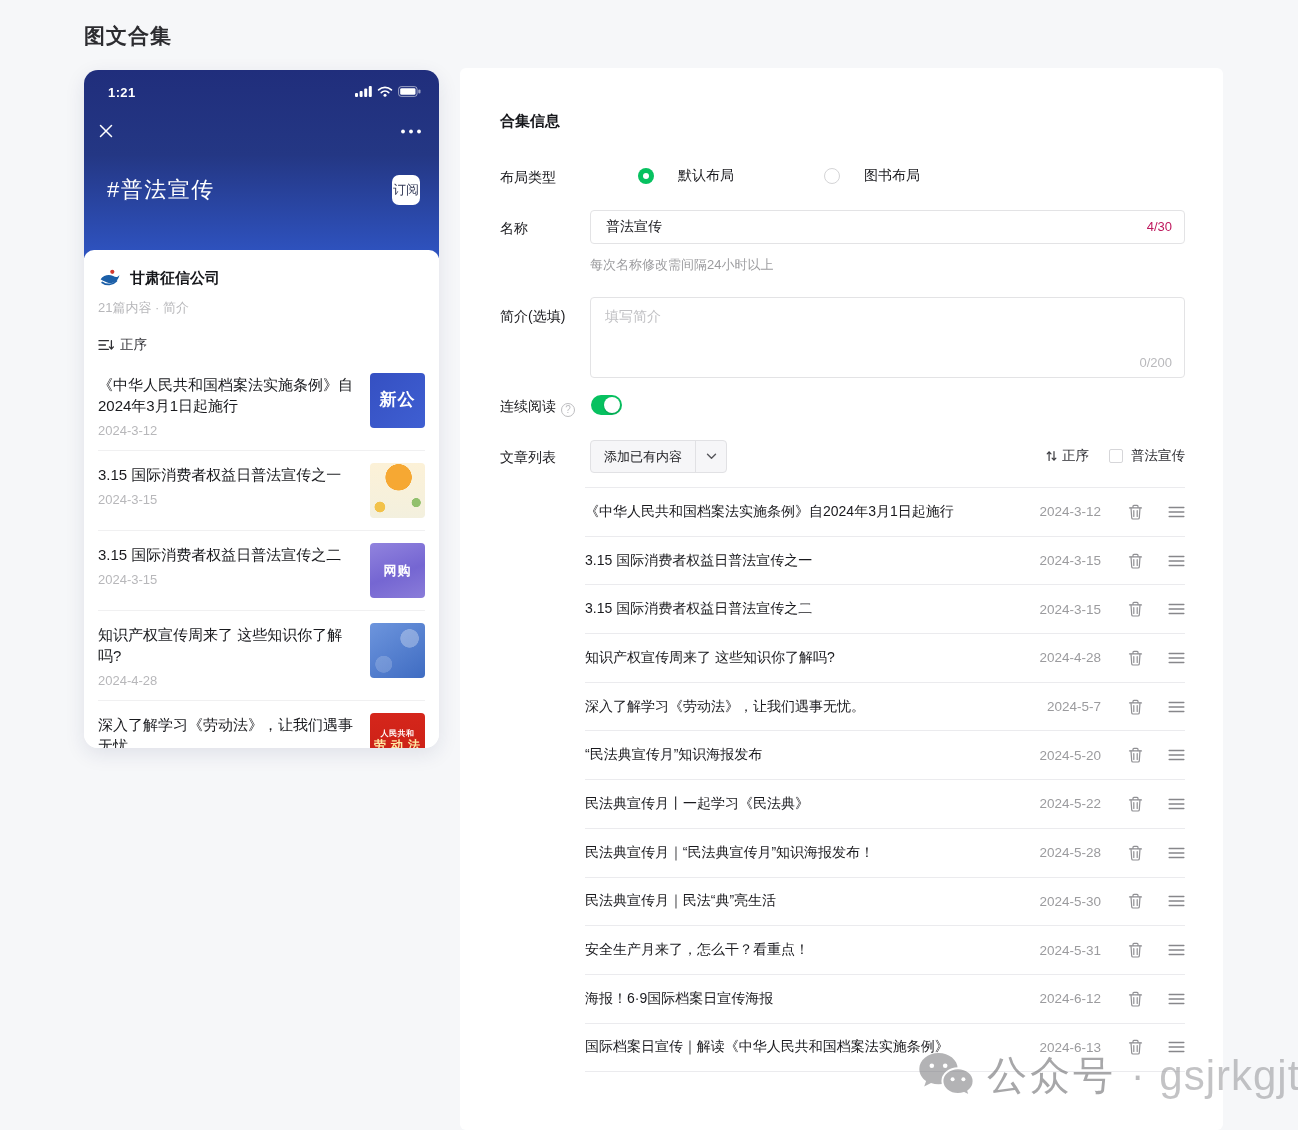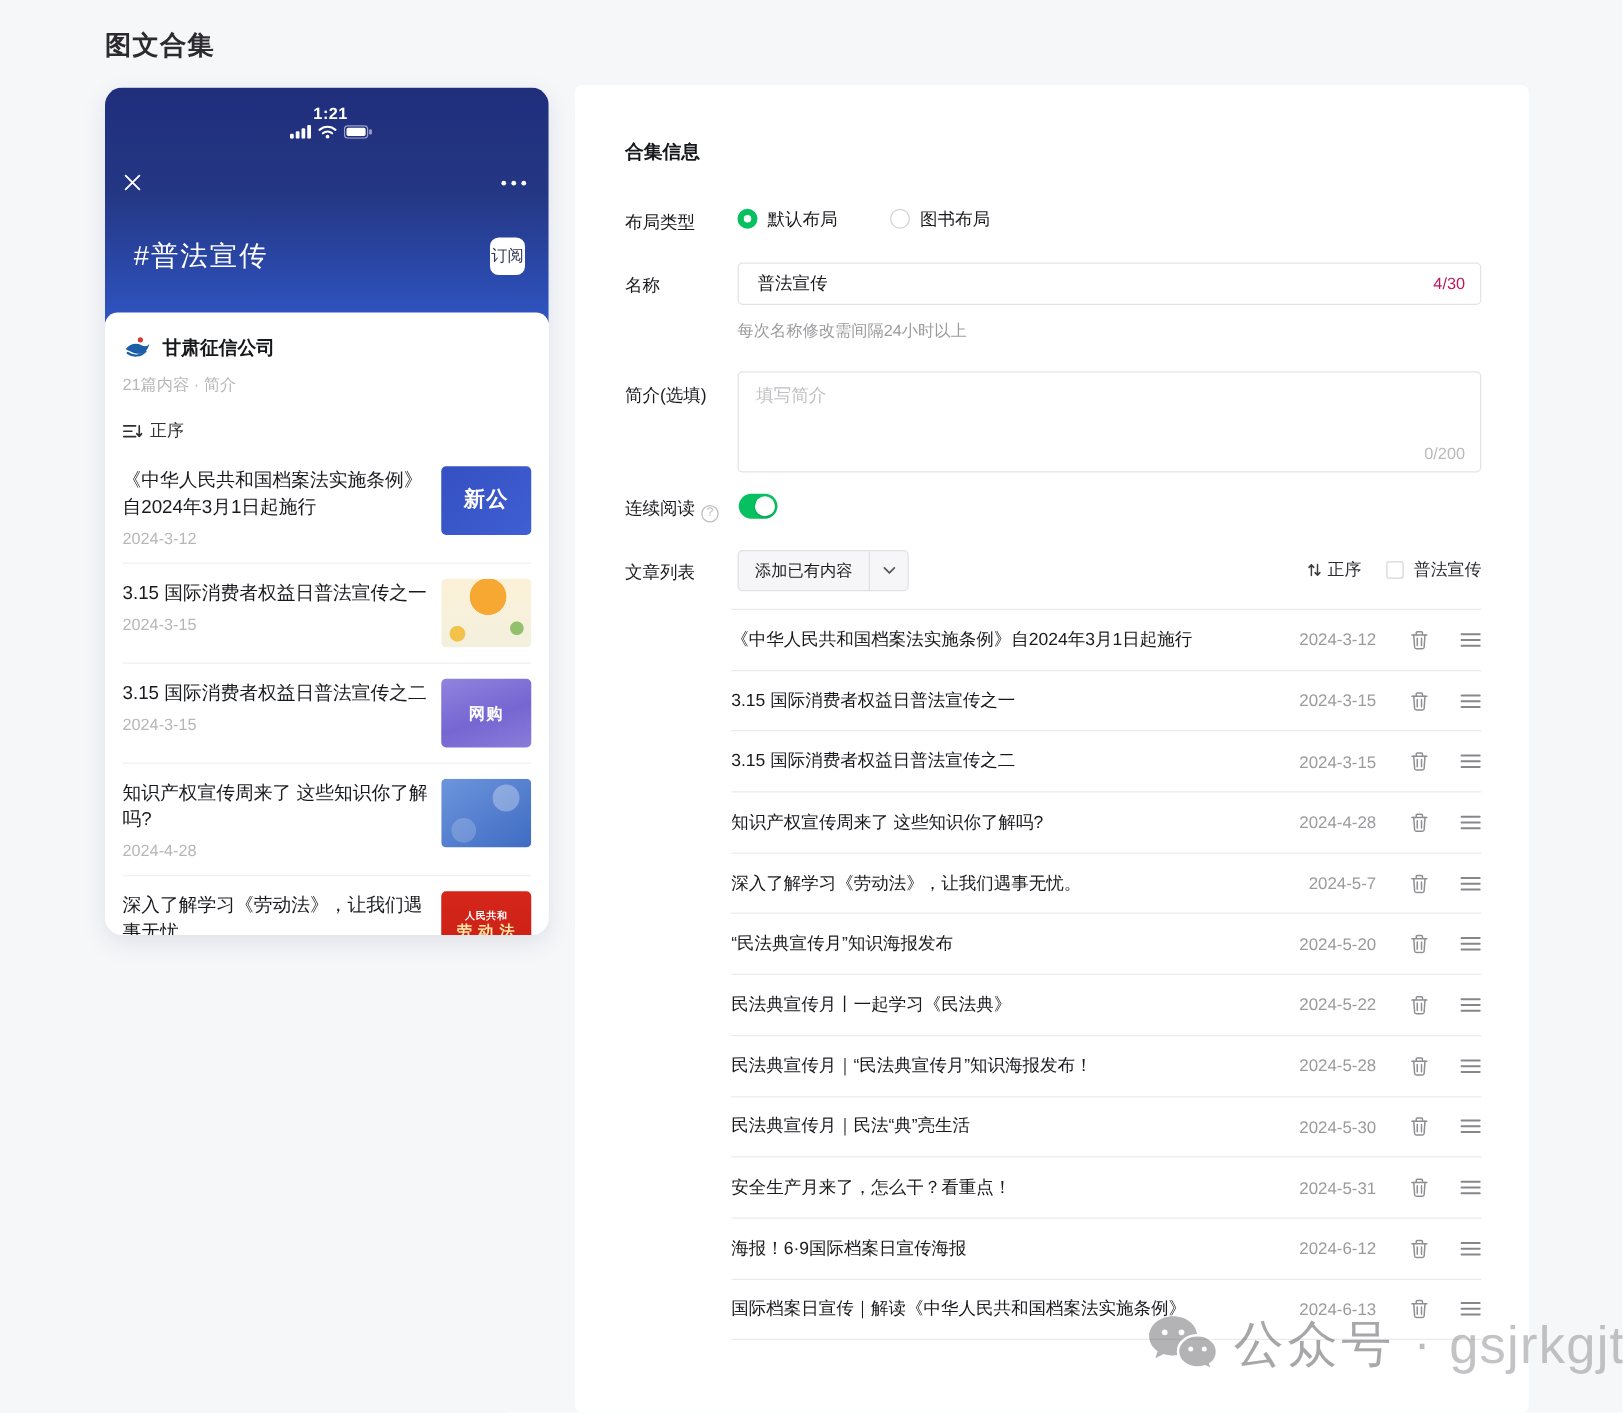--- a/index.html
+++ b/index.html
@@ -18,21 +18,21 @@
   
   .phone-card {
     position:absolute; left:84px; top:70px; width:355px; height:678px;
     background:#fff; border-radius:14px; overflow:hidden;
     box-shadow:0 6px 20px rgba(30,42,90,.10);
   }
   .phone-header {
     height:188px; color:#fff;
     background:linear-gradient(180deg,#202e7c 0%,#243784 45%,#2f54c2 100%);
   }
-  .status-row { display:flex; justify-content:space-between; align-items:center; padding:13px 18px 0 24px;flex-direction:column; }
+  .status-row { display:flex; justify-content:space-between; align-items:center; padding:13px 18px 0 24px; }
   .status-time { font-size:13px; font-weight:700; letter-spacing:.4px; }
   .status-icons { display:flex; align-items:center; gap:5px; }
   .nav-row { display:flex; justify-content:space-between; align-items:center; margin-top:22px; padding:0 17px 0 14px; }
   .collection-row { display:flex; justify-content:space-between; align-items:center; margin-top:36px; padding:0 19px 0 23px; }
   .collection-title { font-size:22px; font-weight:500; letter-spacing:1.5px; }
   .subscribe-btn { background:#fff; color:#333a57; font-size:13px; padding:6px 1px; border-radius:7px; font-weight:500; cursor:pointer; }
 
   .phone-sheet {
     position:relative; margin-top:-8px; background:#fff;
     border-radius:10px 10px 0 0; padding:0 14px; height:506px; overflow:hidden;
@@ -41,21 +41,21 @@
   .acct-name { font-size:15px; font-weight:700; color:#17181c; }
   .acct-meta { margin-top:9px; font-size:13px; color:#b7b7ba; }
   .p-sort-row { margin-top:19px; display:flex; align-items:center; gap:6px; font-size:13.5px; color:#313136; }
   .p-list { margin-top:7px; }
   .p-item { display:flex; align-items:flex-start; gap:10px; padding:12px 0; border-bottom:1px solid #f0f0f1; }
   .p-item:last-child { border-bottom:none; }
   .p-left { flex:1; padding-top:1px; min-width:0; }
   .p-title { font-size:15px; line-height:21px; color:#191a1e; }
   .p-date { font-size:13px; color:#b7b7ba; margin-top:7px; }
   .p-thumb {
-    width:72px; height:55px; border-radius:4px; flex:none; overflow:hidden;
+    width:55px; height:55px; border-radius:4px; flex:none; overflow:hidden;
     display:flex; flex-direction:column; align-items:center; justify-content:center;
     color:#fff; font-weight:700; text-align:center; line-height:1.2;
   }
   .p-thumb .l1 { font-size:8px; letter-spacing:.5px; }
   .p-thumb .l2 { font-size:15px; letter-spacing:1px; }
   .thumb-notice   { background:linear-gradient(135deg,#3550c2,#3f5fd2); }
   .thumb-notice .l2 { font-size:17px; }
   .thumb-balloon  { background:
       radial-gradient(circle at 52% 26%, #f6a833 0 26%, rgba(246,168,51,0) 27%),
       radial-gradient(circle at 18% 80%, #f2c24a 0 8%, rgba(242,194,74,0) 9%),
@@ -70,21 +70,21 @@
   .thumb-labor    { background:linear-gradient(180deg,#d5261b,#c91f15); }
   .thumb-labor .l1 { font-family:Liberation Mono, monospace; }
   .thumb-labor .l2 { color:#ffe9a4; font-size:12px; font-family:"Liberation Serif","DejaVu Serif",serif; }
 
   
   .panel { position:absolute; left:460px; top:68px; width:763px; height:1062px; background:#fff; border-radius:6px; }
   .sec-title { position:absolute; left:40px; top:44px; font-size:15px; font-weight:700; color:#17181c; }
   .f-label { position:absolute; left:40px; font-size:14px; color:#1b1b1f; }
 
   .radio-group { position:absolute; left:130px; top:99px; display:flex; align-items:center; gap:42px; }
-  .radio-item { display:flex; align-items:flex-start; gap:8px; font-size:14px; cursor:pointer; }
+  .radio-item { display:flex; align-items:center; gap:24px; font-size:14px; cursor:pointer;margin-left:48px; }
   .radio-dot { width:16px; height:16px; border-radius:50%; border:1px solid #d4d4d6; background:#fff; position:relative; }
   .radio-item.checked .radio-dot { border:none; background:#07c160; }
   .radio-item.checked .radio-dot::after { content:""; position:absolute; left:5px; top:5px; width:6px; height:6px; border-radius:50%; background:#fff; }
 
   .name-input-wrap { position:absolute; left:130px; top:142px; width:595px; height:34px; }
   .name-input {
     width:100%; height:100%; border:1px solid #e3e3e5; border-radius:4px;
     padding:0 62px 0 15px; font-size:14px; color:#1b1b1f; outline:none;
     font-family:"Liberation Sans","DejaVu Sans",sans-serif;
   }

